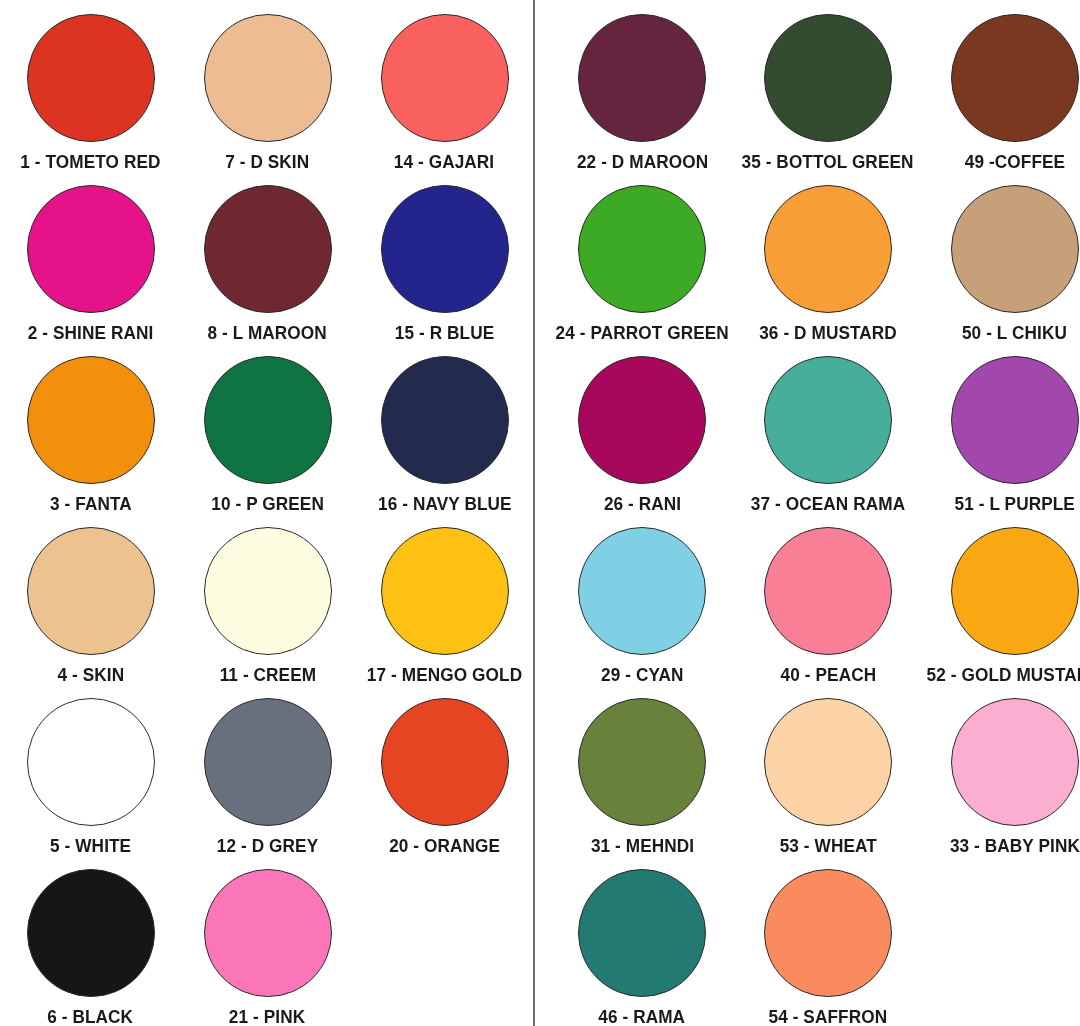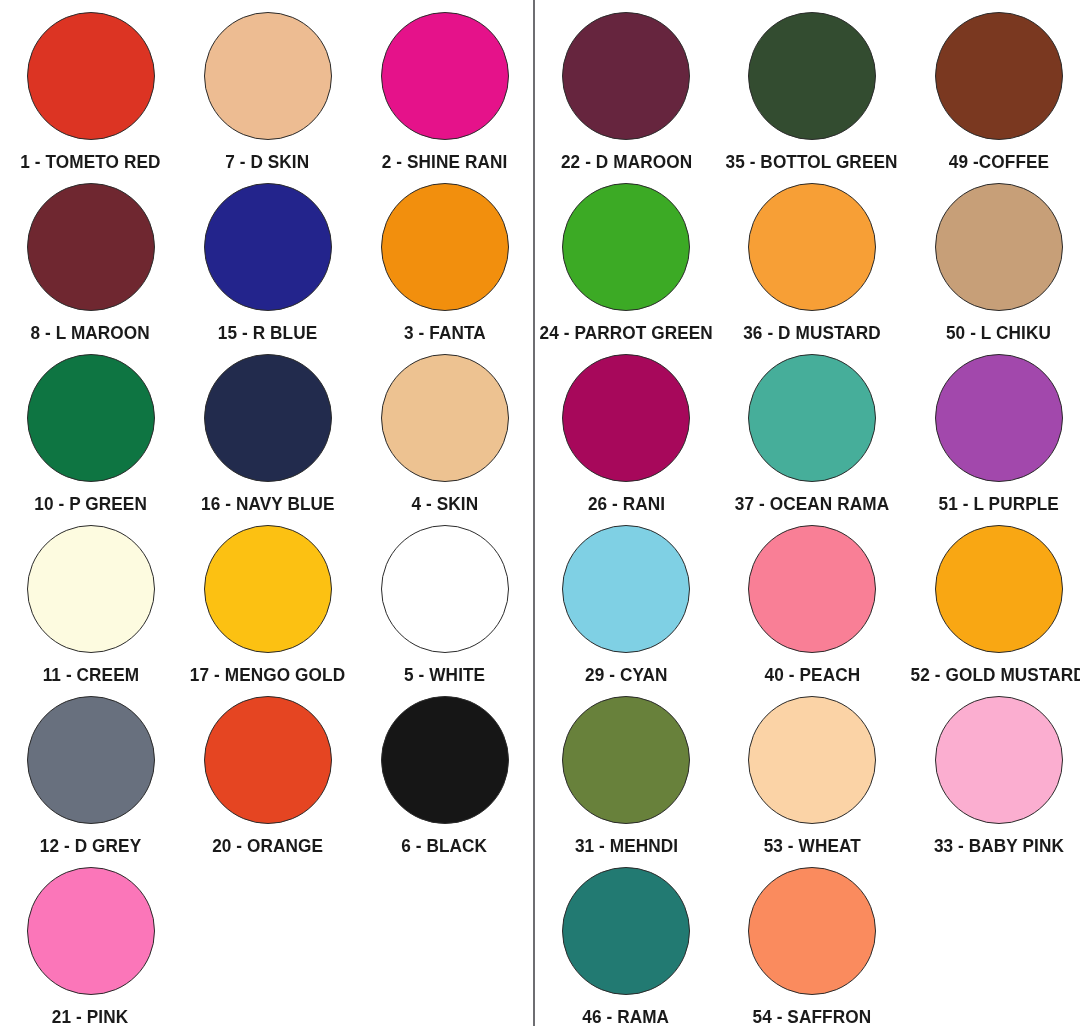--- a/index.html
+++ b/index.html
@@ -20,41 +20,42 @@
     display: flex;
     flex-direction: row;
   }
 
   .panel {
     position: relative;
     display: grid;
     grid-template-columns: repeat(3, 1fr);
     grid-template-rows: repeat(6, 171px);
     align-content: start;
+    padding-left: 16px;
   }
 
   .panel-left  { width: 533px; padding-left: 2px; }
   .panel-right { width: 547px; }
 
   .divider {
     position: absolute;
     left: 533px;
     top: 0;
     width: 2px;
     height: 1026px;
     background: #6e6e72;
     z-index: 5;
   }
 
   .swatch {
     position: relative;
     display: flex;
     flex-direction: column;
     align-items: center;
-    justify-content: space-between;
+    justify-content: flex-end;
   }
 
   .dot {
     width: 128px;
     height: 128px;
     border-radius: 50%;
     border: 1.5px solid #2b2b2b;
     margin-top: 12px;
     flex: 0 0 auto;
   }
@@ -81,20 +82,24 @@
   <div class="panel panel-left">
       <div class="swatch">
         <div class="dot" style="background: rgb(220, 52, 35);"></div>
         <div class="label">1 - TOMETO RED</div>
       </div>
       <div class="swatch">
         <div class="dot" style="background: rgb(237, 188, 146);"></div>
         <div class="label">7 - D SKIN</div>
       </div>
       <div class="swatch">
+        <div class="dot" style="background: rgb(249, 97, 95);"></div>
+        <div class="label">14 - GAJARI</div>
+      </div>
+      <div class="swatch">
         <div class="dot" style="background: rgb(229, 18, 138);"></div>
         <div class="label">2 - SHINE RANI</div>
       </div>
       <div class="swatch">
         <div class="dot" style="background: rgb(111, 39, 48);"></div>
         <div class="label">8 - L MAROON</div>
       </div>
       <div class="swatch">
         <div class="dot" style="background: rgb(35, 36, 140);"></div>
         <div class="label">15 - R BLUE</div>

